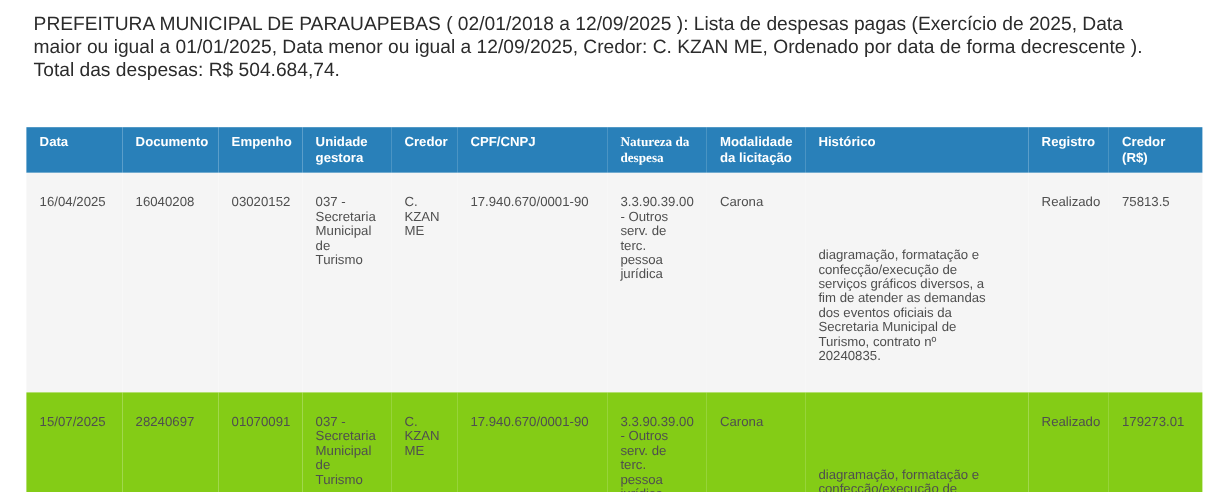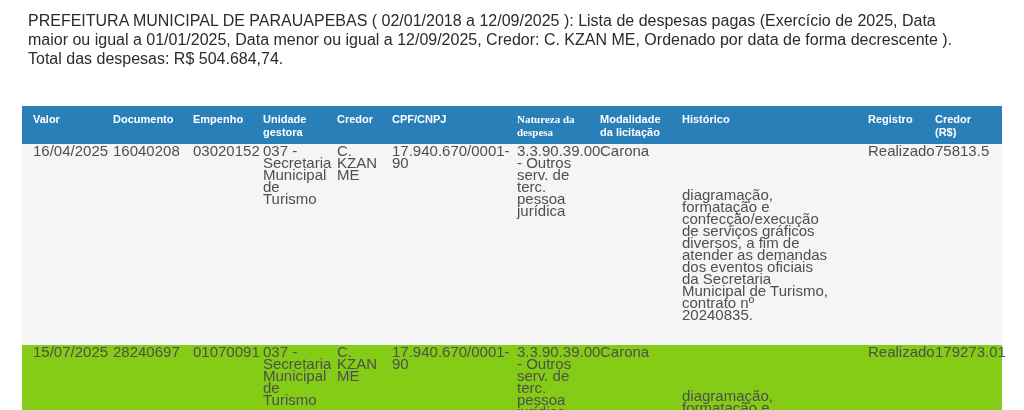--- a/index.html
+++ b/index.html
@@ -33,26 +33,26 @@
     font-size:11px;
     font-weight:bold;
     line-height:13px;
     text-align:left;
     vertical-align:top;
     height:38px;
     padding:7px 8px 0 11px;
     white-space:normal;
   }
   table.expenses td{
-    font-size:15px;
+    font-size:11px;
     line-height:12px;
     color:var(--cell-text);
     vertical-align:top;
     text-align:left;
-    padding:1px 8px 24px 11px;
+    padding:19px 8px 24px 11px;
     word-wrap:normal;
   }
   tr.row-odd td{background:var(--row-alt-bg);}
   tr.row-even td{background:#84cc16;}
 
   
   .col-data{width:80px;}
   .col-documento{width:80px;}
   .col-empenho{width:70px;}
   .col-unidade{width:74px;}
@@ -80,21 +80,21 @@
 </style>
 </head>
 <body>
 
 <p class="report-summary">PREFEITURA MUNICIPAL DE PARAUAPEBAS ( 02/01/2018 a 12/09/2025 ): Lista de despesas pagas (Exercício de 2025, Data maior ou igual a 01/01/2025, Data menor ou igual a 12/09/2025, Credor: C. KZAN ME, Ordenado por data de forma decrescente ). Total das despesas: R$ 504.684,74.</p>
 
 <table class="expenses">
   <thead>
     <tr>
       <th class="col-data">
-          <div>Valor</div>
+          <div>Data</div>
         </th>
       <th class="col-documento">
           <div>Documento</div>
         </th>
       <th class="col-empenho">
           <div>Empenho</div>
         </th>
       <th class="col-unidade">
           <div class="w-colhead">Unidade gestora</div>
         </th>

